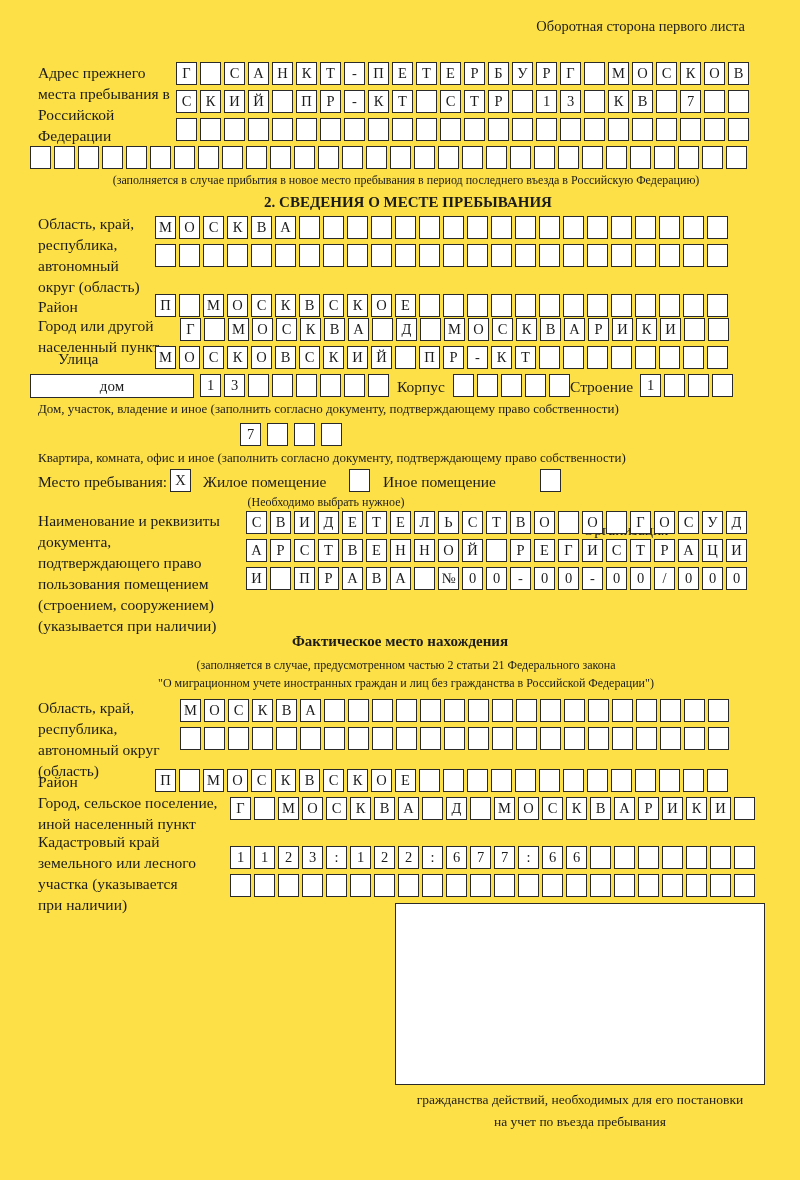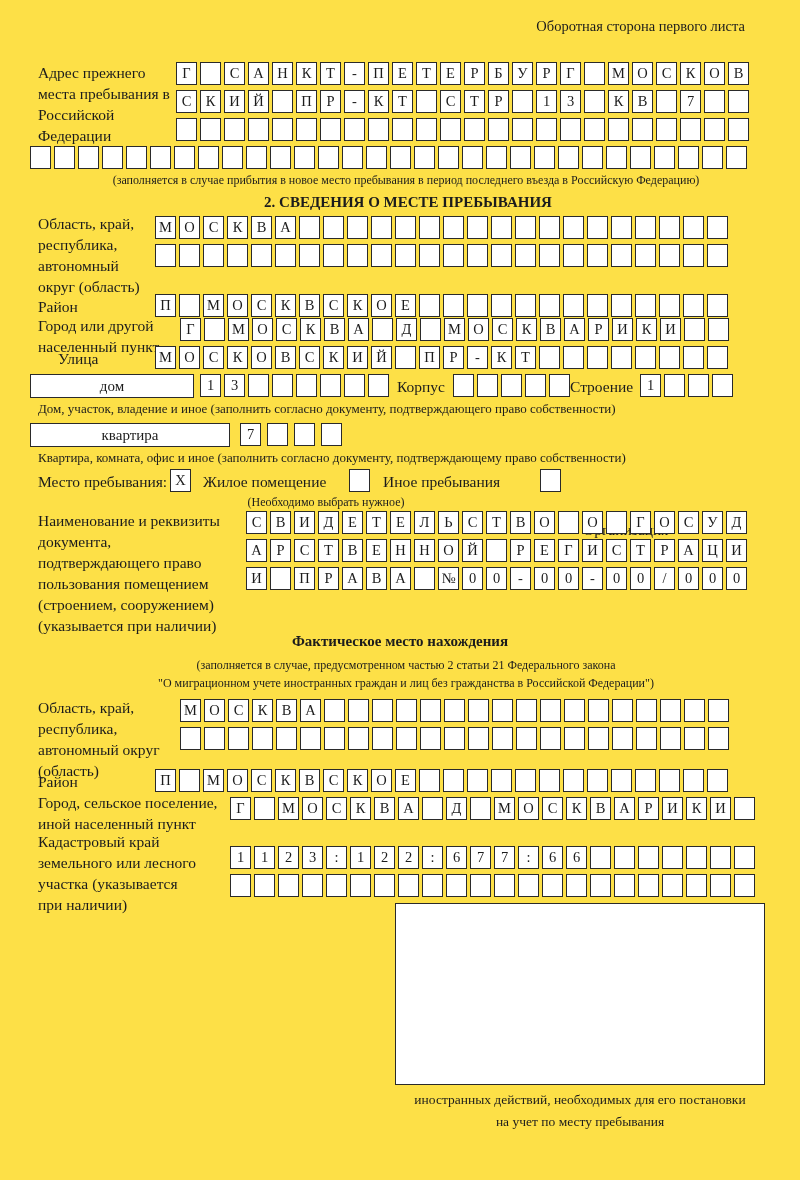--- a/index.html
+++ b/index.html
@@ -307,36 +307,35 @@
       <div class="cell"></div>
       <div class="cell"></div>
     </div>
   <div class="lbl" style="left:570px; top:376px;">Строение</div>
   <div class="cells" style="left:640px; top:374px;">
       <div class="cell">1</div>
       <div class="cell"></div>
       <div class="cell"></div>
       <div class="cell"></div>
     </div>
-  <div class="cap" style="left:38px; top:401px;">Дом, участок, владение и иное (заполнить согласно документу, подтверждающего право собственности)</div>
-
-  <div class="boxlbl" style="left:30px; top:423px; width:200px;">квартира</div>
+  <div class="cap" style="left:38px; top:401px;">Дом, участок, владение и иное (заполнить согласно документу, подтверждающему право собственности)</div>
+
   <div class="cells gap6" style="left:240px; top:423px;">
       <div class="cell">7</div>
       <div class="cell"></div>
       <div class="cell"></div>
       <div class="cell"></div>
     </div>
   <div class="cap" style="left:38px; top:450px;">Квартира, комната, офис и иное (заполнить согласно документу, подтверждающему право собственности)</div>
 
   <div class="lbl" style="left:38px; top:471px;">Место пребывания:</div>
   <div class="chk" style="left:170px; top:469px;">X</div>
   <div class="lbl" style="left:203px; top:471px;">Жилое помещение</div>
   <div class="chk" style="left:349px; top:469px;"></div>
-  <div class="lbl" style="left:383px; top:471px;">Иное пребывания</div>
+  <div class="lbl" style="left:383px; top:471px;">Иное помещение</div>
   <div class="chk" style="left:540px; top:469px;"></div>
   <div class="lbl" style="left:583px; top:471px;margin-top:48px;">Организация</div>
   <div class="note" style="left:180px; top:495px; width:280px;">(Необходимо выбрать нужное)</div>
 
   <div class="lbl" style="left:38px; top:510px; width:195px;">Наименование и реквизиты документа, подтверждающего право пользования помещением (строением, сооружением) (указывается при наличии)</div>
   <div class="cells" style="left:246px; top:511px;">
       <div class="cell">С</div>
       <div class="cell">В</div>
       <div class="cell">И</div>
       <div class="cell">Д</div>
@@ -560,17 +559,17 @@
       <div class="cell"></div>
       <div class="cell"></div>
       <div class="cell"></div>
       <div class="cell"></div>
       <div class="cell"></div>
       <div class="cell"></div>
     </div>
 
   <div class="bigbox" style="left:395px; top:903px; width:370px; height:182px;"></div>
   <div class="stampnote" style="left:390px; top:1089px; width:380px;">
-    <div>иностранных действий, необходимых для его постановки</div>
-    <div>на учет по месту пребывания</div>
+    <div>гражданства действий, необходимых для его постановки</div>
+    <div>на учет по въезда пребывания</div>
   </div>
 
 </div>
 
 </body></html>

